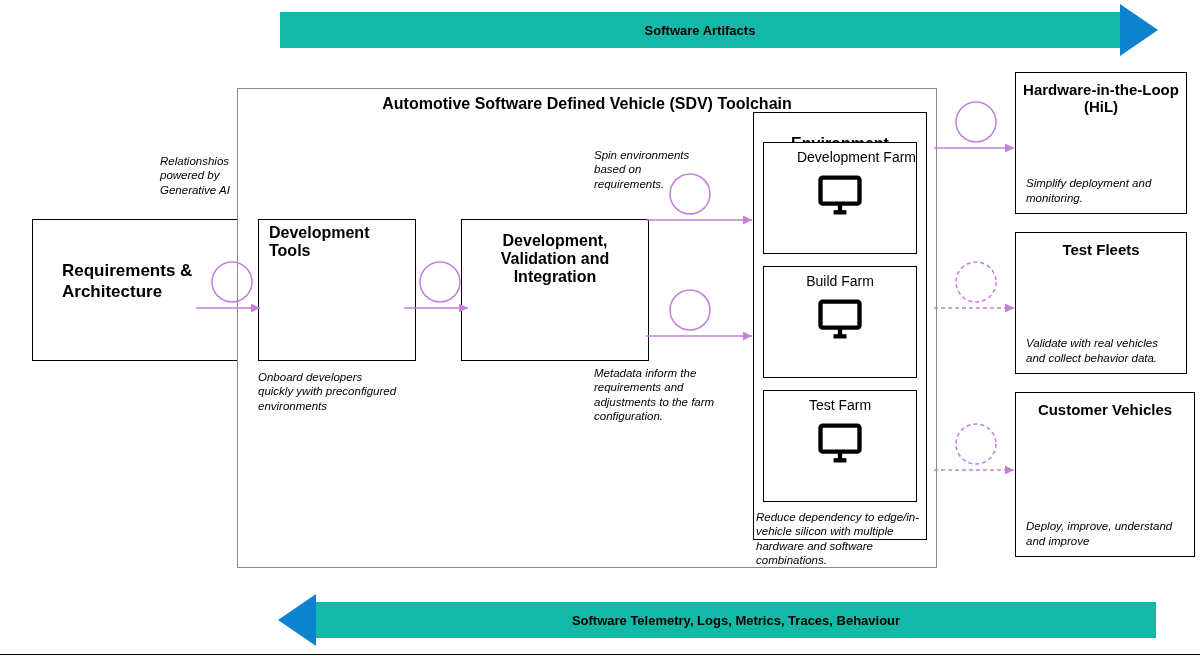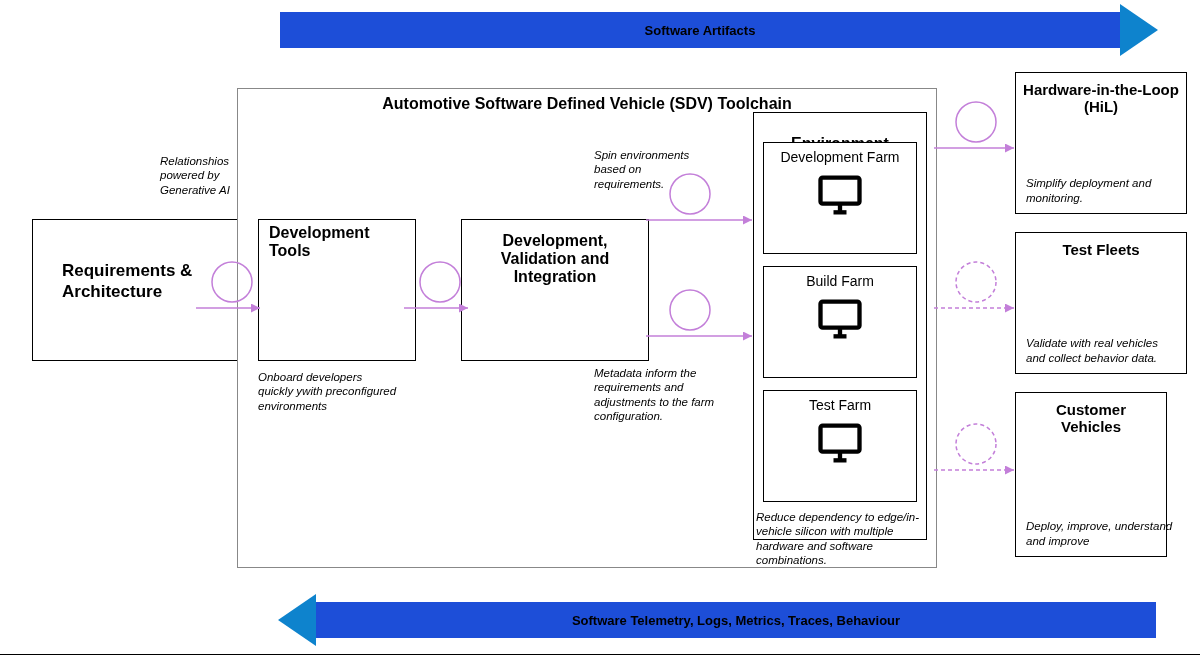--- a/index.html
+++ b/index.html
@@ -1,20 +1,20 @@
 <!DOCTYPE html>
 <html><head>
 <meta charset="utf-8">
 <style>
   html,body{margin:0;padding:0;font-family:"Segoe UI",Arial,sans-serif;font-size:13px;color:#000;background:#fff;}
   .stage{position:relative;width:1200px;height:656px;}
   .box{position:absolute;border:1px solid #000;background:#fff;box-sizing:border-box;}
   .title{font-weight:700;text-align:center;}
   .note{position:absolute;font-style:italic;font-size:11.5px;line-height:1.25;color:#000;}
-  .blue-bar{position:absolute;background:#1d4ed8;height:36px;display:flex;align-items:center;justify-content:center;font-weight:700;color:#000;}
+  .blue-bar{position:absolute;background:#14b8a6;height:36px;display:flex;align-items:center;justify-content:center;font-weight:700;color:#000;}
   .arrow-head-r{position:absolute;width:0;height:0;border-top:26px solid transparent;border-bottom:26px solid transparent;border-left:38px solid #0e83cd;}
   .arrow-head-l{position:absolute;width:0;height:0;border-top:26px solid transparent;border-bottom:26px solid transparent;border-right:38px solid #0e83cd;}
   .env-sub{position:absolute;border:1px solid #000;background:#fff;box-sizing:border-box;text-align:center;}
   .env-sub .lbl{font-size:14px;margin-top:6px;}
   .monitor{display:block;margin:4px auto 0;}
   .loop{position:absolute;}
 </style>
 </head>
 <body>
 
@@ -43,21 +43,21 @@
   </div>
 
   <div class="box" style="left:461px;top:219px;width:188px;height:142px;padding:12px 16px 0;">
     <div class="title" style="font-size:16px;">Development, Validation and Integration</div>
   </div>
 
   <div class="box" style="left:753px;top:112px;width:174px;height:428px;">
     <div class="title" style="font-size:16px;margin-top:22px;">Environment</div>
   </div>
 
-  <div class="env-sub" style="left:763px;top:142px;width:154px;height:112px;">
+  <div class="env-sub" style="left:763px;top:142px;width:154px;height:112px;text-align:right;">
     <div class="lbl">Development Farm</div>
     <svg class="monitor" width="52" height="52" viewBox="0 0 24 24">
         <rect x="3" y="4" width="18" height="12" rx="1" fill="none" stroke="#000" stroke-width="2"></rect>
         <line x1="9" y1="20" x2="15" y2="20" stroke="#000" stroke-width="2"></line>
         <line x1="12" y1="16" x2="12" y2="20" stroke="#000" stroke-width="2"></line>
       </svg>
   </div>
 
   <div class="env-sub" style="left:763px;top:266px;width:154px;height:112px;">
     <div class="lbl">Build Farm</div>
@@ -78,21 +78,21 @@
   </div>
 
   <div class="box" style="left:1015px;top:72px;width:172px;height:142px;padding:8px 4px 0;">
     <div class="title" style="font-size:15px;">Hardware-in-the-Loop (HiL)</div>
     <div class="note" style="left:10px;bottom:8px;width:152px;position:absolute;">Simplify deployment and monitoring.</div>
   </div>
   <div class="box" style="left:1015px;top:232px;width:172px;height:142px;padding:8px 10px 0;">
     <div class="title" style="font-size:15px;">Test Fleets</div>
     <div class="note" style="left:10px;bottom:8px;width:152px;position:absolute;">Validate with real vehicles and collect behavior data.</div>
   </div>
-  <div class="box" style="left:1015px;top:392px;width:152px;height:165px;padding:8px 10px 12px;">
+  <div class="box" style="left:1015px;top:392px;width:180px;height:165px;padding:8px 10px 12px;">
     <div class="title" style="font-size:15px;">Customer Vehicles</div>
     <div class="note" style="left:10px;bottom:8px;width:152px;position:absolute;">Deploy, improve, understand and improve</div>
   </div>
 
   <div class="note" style="left:160px;top:154px;width:90px;">Relationshios powered by Generative AI</div>
   <div class="note" style="left:258px;top:370px;width:140px;">Onboard developers quickly ywith preconfigured environments</div>
   <div class="note" style="left:594px;top:148px;width:120px;">Spin environments based on requirements.</div>
   <div class="note" style="left:594px;top:366px;width:140px;">Metadata inform the requirements and adjustments to the farm configuration.</div>
   <div class="note" style="left:756px;top:510px;width:170px;">Reduce dependency to edge/in-vehicle silicon with multiple hardware and software combinations.</div>
 

